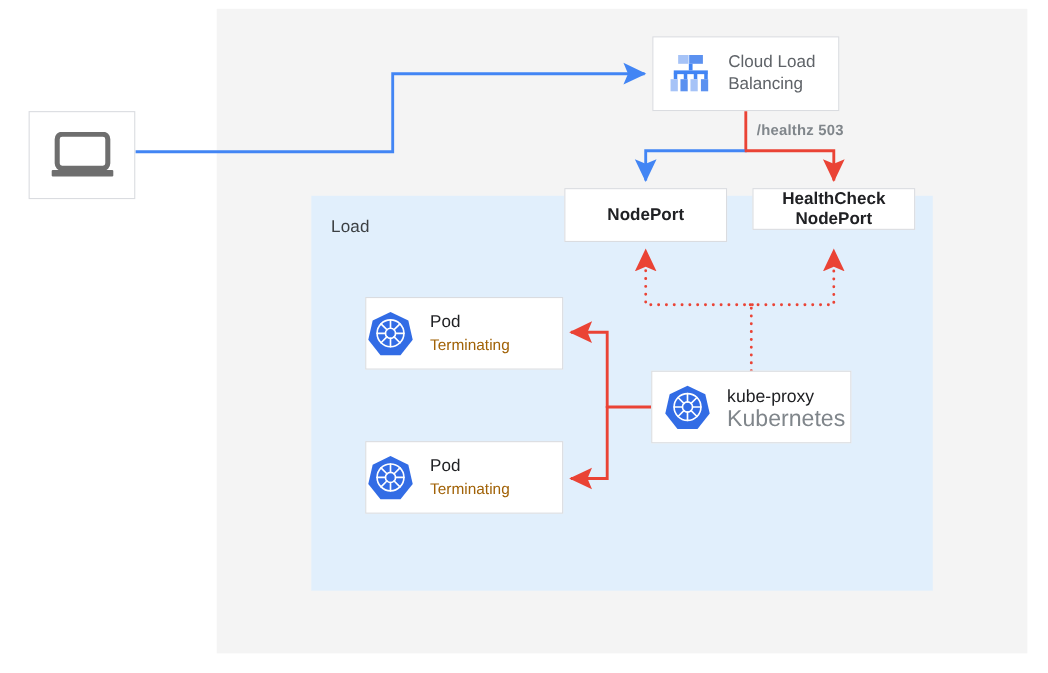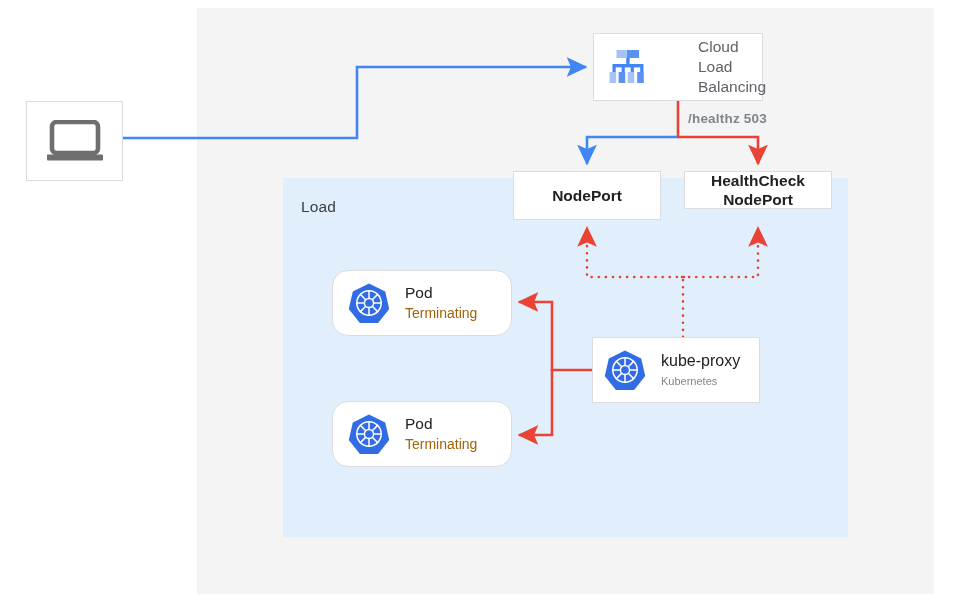--- a/index.html
+++ b/index.html
@@ -64,21 +64,20 @@
   }
   .laptop-icon { width: 58px; height: 42px; display:block; }
 
   
   .clb-card {
     left: 593px;
     top: 33px;
     width: 170px;
     height: 68px;
     padding-left: 13px;
-    gap: 36px;
   }
   .clb-icon { width: 42px; height: 38px; flex: 0 0 auto; display:block; }
   .clb-text {
     margin-left: 13px;
     font-size: 15.5px;
     line-height: 20px;
     color: #5f6368;
     white-space: pre-line;
   }
 
@@ -105,52 +104,51 @@
     line-height: 19px;
     white-space: pre-line;
   }
 
   
   .pod-card {
     left: 332px;
     top: 270px;
     width: 180px;
     height: 66px;
-    padding-left: 14px;
-    border-radius: 16px;
+    padding-left: 0;
   }
   .pod-card-2 { top: 401px; }
   .kube-icon { width: 44px; height: 44px; flex: 0 0 auto; display:block; }
   .pod-text { margin-left: 14px; }
   .pod-title {
     font-size: 15.5px;
     color: #202124;
     line-height: 20px;
   }
   .pod-sub {
     font-size: 14px;
     color: #a16207;
     line-height: 20px;
   }
 
   
   .kp-card {
     left: 592px;
     top: 337px;
-    width: 168px;
+    width: 182px;
     height: 66px;
     padding-left: 10px;
   }
   .kp-title {
     font-size: 16px;
     color: #202124;
     line-height: 21px;
   }
   .kp-sub {
-    font-size: 11px;
+    font-size: 21px;
     color: #80868b;
     line-height: 20px;
   }
 
   
   .healthz-label {
     position: absolute;
     left: 688px;
     top: 111px;
     font-size: 13.5px;

